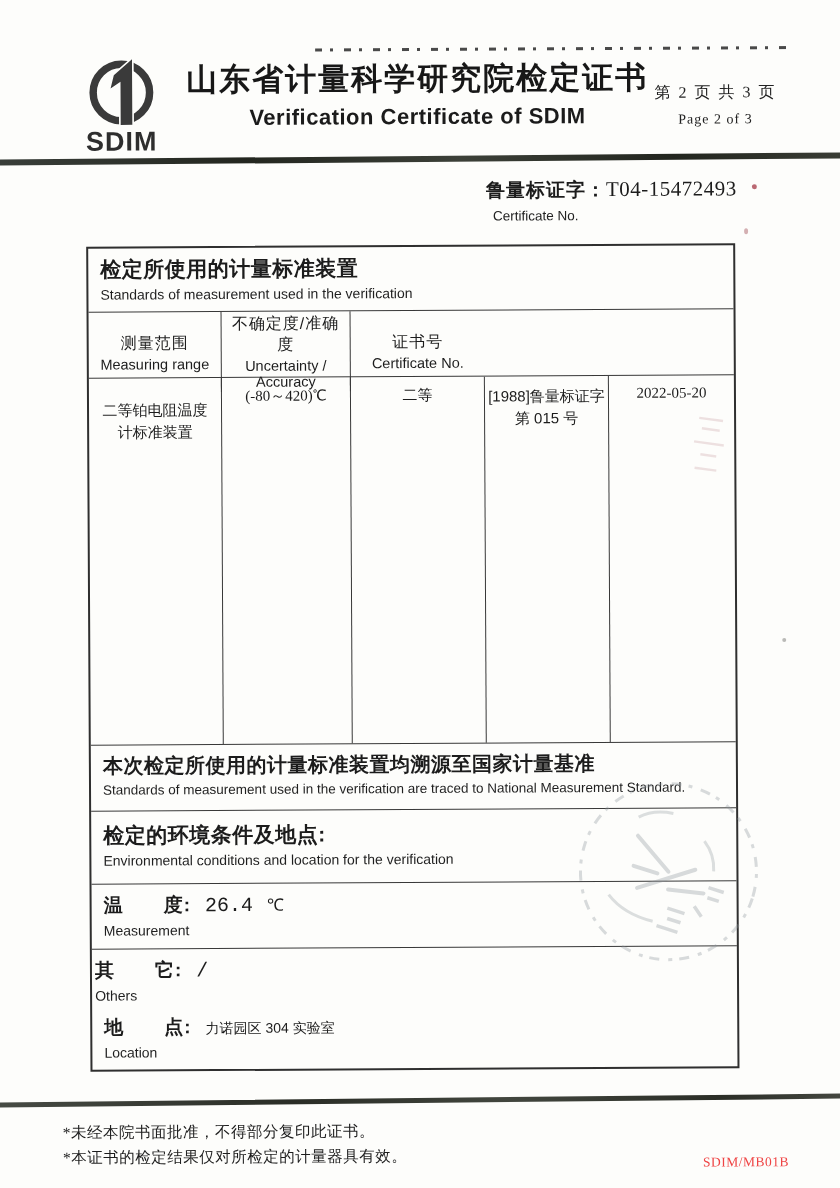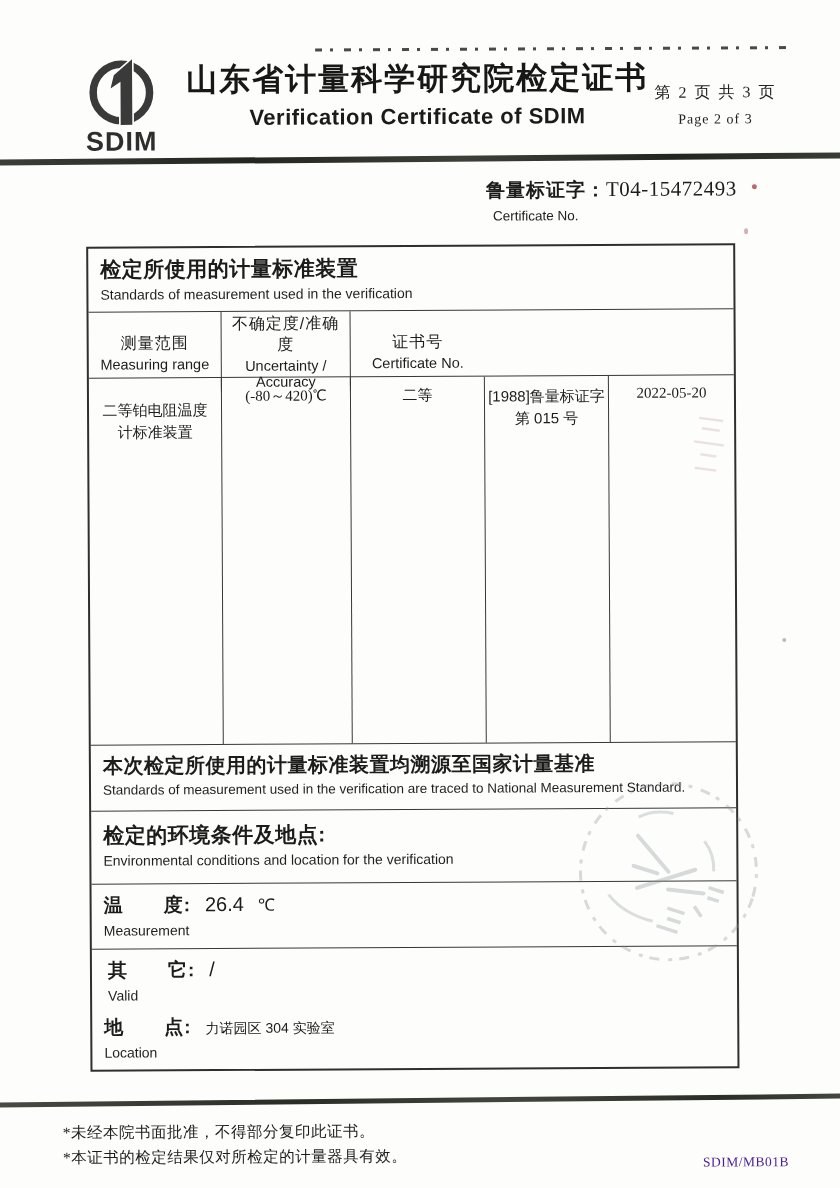--- a/index.html
+++ b/index.html
@@ -52,32 +52,32 @@
   .serifv{font-family:"Liberation Serif",serif;font-size:15.5px;}
   .certcell div{line-height:22px;font-size:15px;}
   .trace{height:66px;}
   .trace .zh{font-size:20px;}
   .trace .en{font-size:13.5px;}
   .envtitle{height:73px;padding-top:10px;}
   .fieldrow{position:relative;box-sizing:border-box;}
   .temprow{height:65px;}
   .fgroup{position:absolute;top:8px;}
   .flabel{font-size:19px;font-weight:600;letter-spacing:1px;display:inline-block;}
-  .fvalue{font-family:Liberation Sans, sans-serif;font-size:20px;margin-left:14px;}
+  .fvalue{font-family:Liberation Mono, monospace;font-size:20px;margin-left:14px;}
   .funit{font-size:17px;margin-left:14px;font-family:"Liberation Serif",serif;}
   .fen{font-size:14px;margin-top:4px;color:#1f1f1f;}
   .otherloc{height:120px;}
 
   
   .rule-bottom{position:absolute;left:-6px;top:1098px;width:852px;height:5px;transform:rotate(-0.3deg);
     background:linear-gradient(90deg,#474b44,#2a2d26 35%,#42463e 60%,#2b2e27 85%,#454841);border-radius:2px;}
   .notes{position:absolute;left:60px;top:1118px;font-family:"Liberation Serif",serif;
     font-size:15.5px;line-height:25px;color:#1d1d1d;letter-spacing:.5px;}
   .formcode{position:absolute;left:700px;top:1156px;font-family:"Liberation Serif",serif;
-    font-size:13.5px;color:#4c1d95;letter-spacing:.5px;}
+    font-size:13.5px;color:#ef4444;letter-spacing:.5px;}
 
   
   .stamp{position:absolute;left:572px;top:778px;width:190px;height:190px;opacity:.33;
     transform:rotate(18deg);pointer-events:none;}
   .fragment{position:absolute;left:688px;top:415px;width:44px;height:70px;opacity:.3;
     transform:rotate(8deg);pointer-events:none;}
   .speck{position:absolute;border-radius:50%;}
 </style>
 </head>
 <body>
@@ -163,25 +163,25 @@
       <div class="fieldrow temprow b">
         <div class="fgroup" style="left:12px;">
           <div>
             <span class="flabel">温　　度:</span><span class="fvalue">26.4</span><span class="funit">℃</span>
           </div>
           <div class="fen">Measurement</div>
         </div>
       </div>
 
       <div class="fieldrow otherloc">
-        <div class="fgroup" style="left:16px;top:8px;">
+        <div class="fgroup" style="left:3px;top:8px;">
           <div>
             <span class="flabel">其　　它:</span><span class="fvalue">/</span>
           </div>
-          <div class="fen">Valid</div>
+          <div class="fen">Others</div>
         </div>
         <div class="fgroup" style="left:12px;top:65px;">
           <div>
             <span class="flabel">地　　点:</span><span class="fvalue" style="font-family:'Liberation Sans',sans-serif;font-size:14px;">力诺园区 304 实验室</span>
           </div>
           <div class="fen">Location</div>
         </div>
       </div>
     </div>
 

